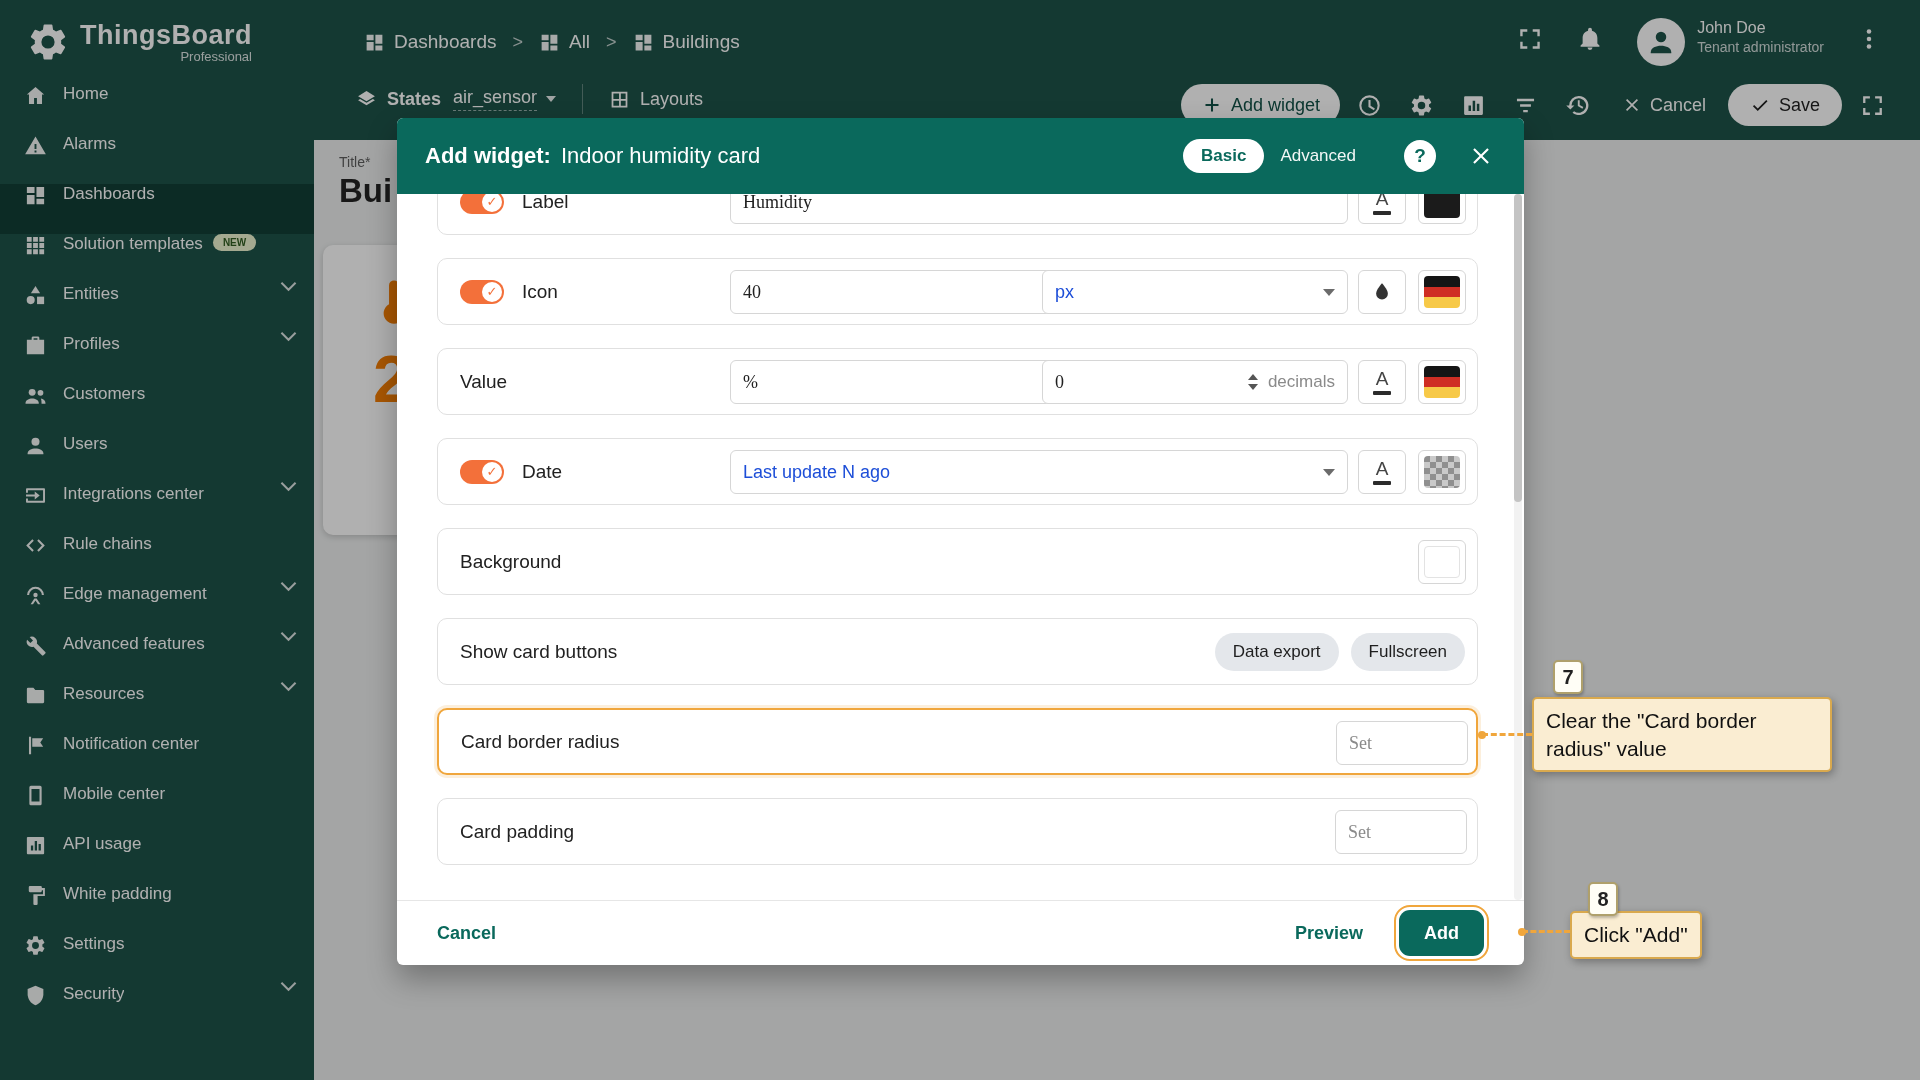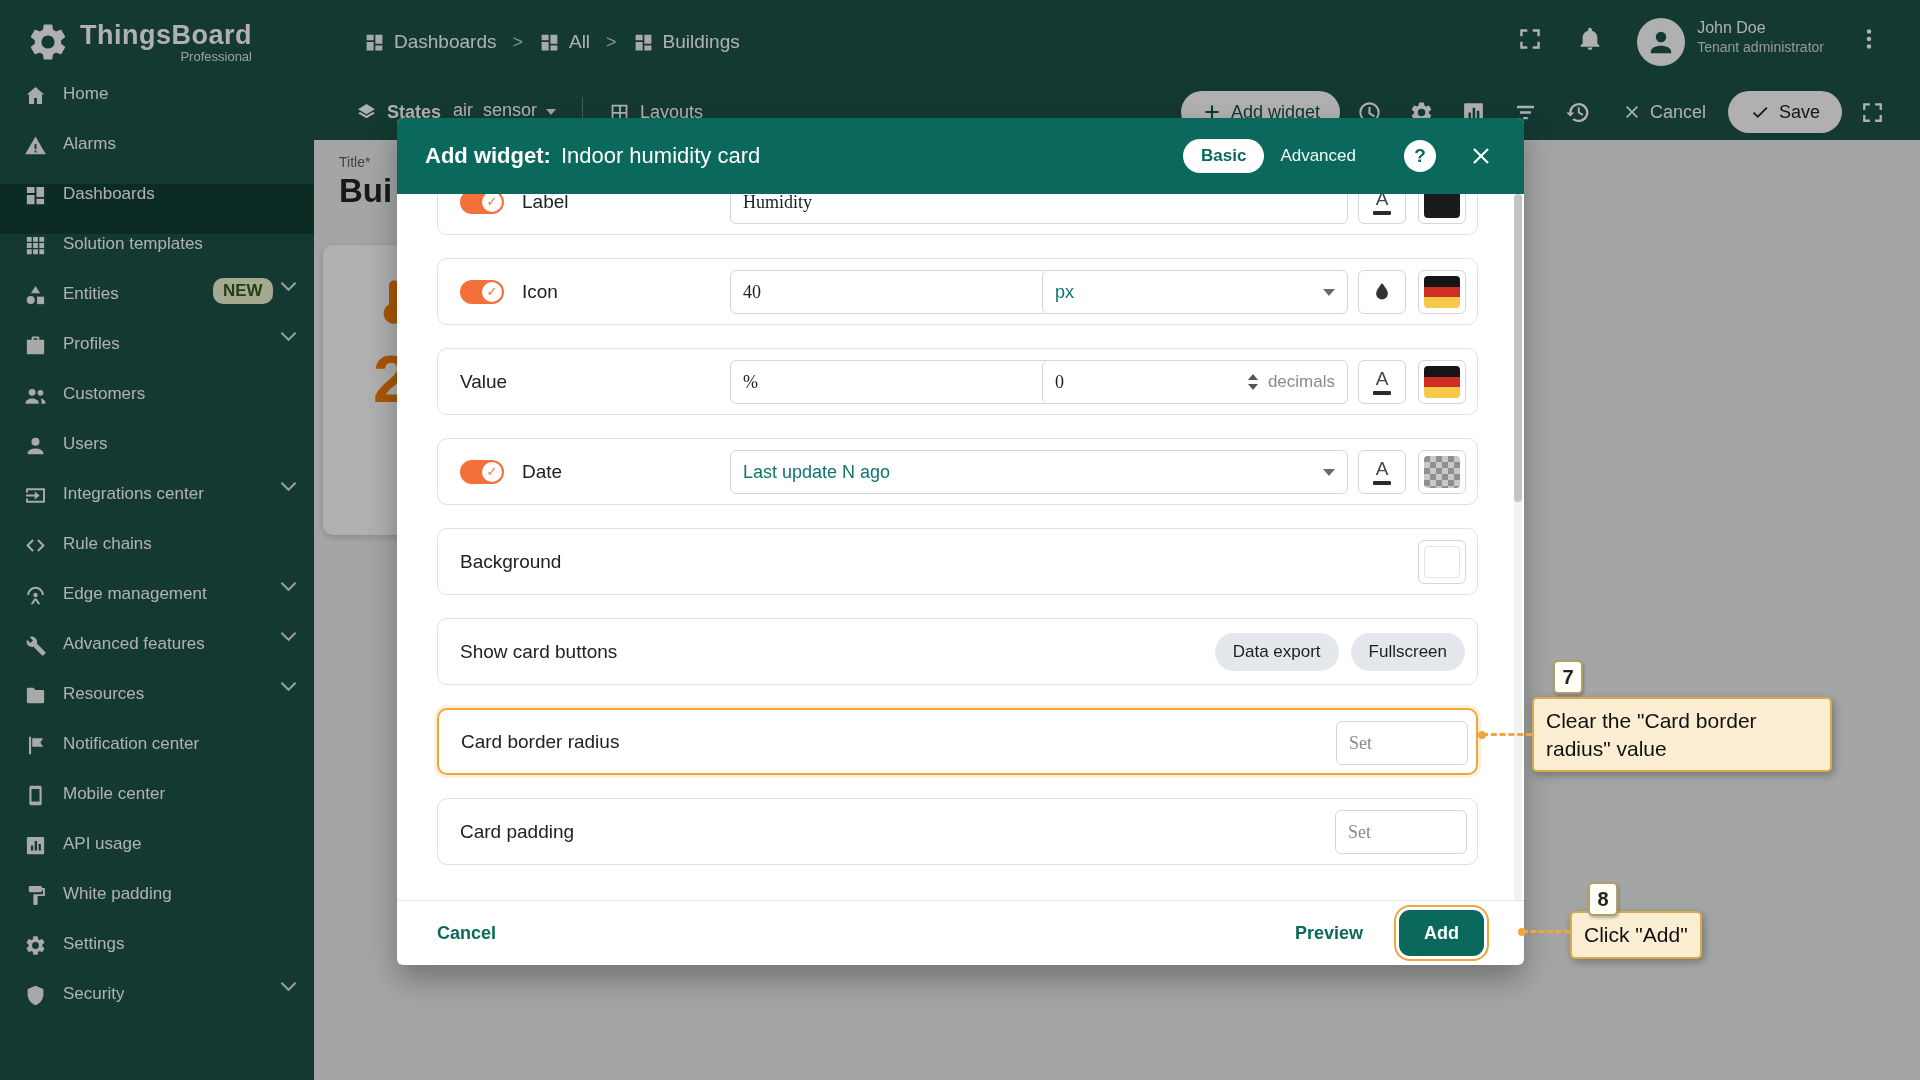--- a/index.html
+++ b/index.html
@@ -19,42 +19,42 @@
   .logo-gear{width:44px; height:44px; color:#fff;}
   .logo-gear svg{width:100%; height:100%;}
   .logo-text{margin-left:10px;}
   .brand{font-size:27px; font-weight:bold; letter-spacing:.5px;}
   .brand-sub{font-size:13px; text-align:right; opacity:.85; margin-top:-2px;}
   .nav-item{height:50px; display:flex; align-items:flex-start; padding:0 20px 0 24px; font-size:17px; cursor:pointer; white-space:nowrap;}
   .nav-item.active{background:#0E3B33;}
   .nav-item .ico{width:23px; height:23px; margin-right:16px; opacity:.95; flex-shrink:0;}
   .nav-item .ico svg{width:100%; height:100%;}
   .nav-label{overflow:hidden; text-overflow:ellipsis;}
-  .badge{background:#EDF5D0; color:#2E5B1E; font-size:17px; font-weight:bold; padding:3px 10px; border-radius:10px; margin-left:10px;margin-top:44px;}
+  .badge{background:#EDF5D0; color:#2E5B1E; font-size:10px; font-weight:bold; padding:3px 10px; border-radius:10px; margin-left:10px;}
   .chev{margin-left:auto; width:11px; height:11px; border-right:2px solid rgba(255,255,255,.85); border-bottom:2px solid rgba(255,255,255,.85); transform:rotate(45deg); margin-top:-6px; flex-shrink:0;}
 
   
   .main{flex:1; display:flex; flex-direction:column; background:#EDEFEF;}
   .topbar{height:84px; background:var(--c-side); color:#fff; display:flex; align-items:center; padding:0 30px 0 50px; flex-shrink:0;}
   .breadcrumbs{display:flex; align-items:center; font-size:19px;}
   .crumb{display:flex; align-items:center; gap:9px; cursor:pointer;}
   .crumb .ico{width:21px; height:21px; opacity:.95;}
   .crumb .ico svg{width:100%; height:100%;}
   .crumb-sep{margin:0 16px; opacity:.75; font-size:18px;}
   .topbar-right{margin-left:auto; display:flex; }
   .icon-btn{width:42px; height:42px; display:flex; align-items:center; justify-content:center; cursor:pointer; color:#fff;}
   .icon-btn svg{width:26px; height:26px;}
   .avatar{width:48px; height:48px; border-radius:50%; background:#fff; color:var(--c-side); display:flex; align-items:center; justify-content:center; margin-left:26px; cursor:pointer;}
   .avatar svg{width:30px; height:30px;}
   .user-block{margin-left:12px; line-height:1.2;}
   .user-name{font-size:16px;}
   .user-role{font-size:14px; opacity:.8; margin-top:2px;}
   .kebab{margin-left:24px;}
 
-  .toolbar{height:56px; background:var(--c-side); color:#fff; display:flex; align-items:center; padding:0 26px 0 42px; flex-shrink:0;}
+  .toolbar{height:56px; background:var(--c-side); color:#fff; display:flex; align-items:flex-start; padding:0 26px 0 42px; flex-shrink:0;}
   .tb-left{display:flex; align-items:center; font-size:18px;}
   .tb-left .ico{width:21px; height:21px; margin-right:10px;}
   .tb-left .ico svg{width:100%; height:100%;}
   .states-label{font-weight:bold;}
   .states-value{margin-left:12px; border-bottom:1px dashed rgba(255,255,255,.55); padding-bottom:2px;}
   .caret-w{width:0; height:0; border-left:5px solid transparent; border-right:5px solid transparent; border-top:6px solid rgba(255,255,255,.9); margin-left:9px;}
   .tb-divider{width:1px; height:30px; background:rgba(255,255,255,.3); margin:0 26px;}
   .tb-right{margin-left:auto; display:flex; align-items:center; gap:8px;}
   .add-widget-btn{height:42px; background:#fff; color:#0E4F44; border:none; border-radius:21px; display:flex; align-items:center; gap:8px; padding:0 20px; font-size:18px; font-family:inherit; cursor:pointer;}
   .add-widget-btn svg{width:22px; height:22px;}
@@ -97,21 +97,21 @@
   .toggle::after{content:"\2713"; position:absolute; top:2px; right:2px; width:20px; height:20px; background:#fff; border-radius:50%; color:var(--c-orange); font-size:13px; font-weight:bold; text-align:center; line-height:20px;}
 
   .f-field{position:absolute; top:11px; height:44px; border:1px solid #D6D6D6; border-radius:6px; display:flex; align-items:center; padding:0 12px; background:#fff;}
   .f-field input{border:none; outline:none; font-size:18px; color:#212121; font-family:Liberation Serif, serif; width:100%; background:transparent;}
   .f-field input::placeholder{color:#8a8a8a;}
   .pos-a{left:292px; width:347px;}
   .pos-b{left:604px; width:306px;}
   .pos-wide{left:292px; width:618px;}
   .pos-set{left:897px; width:132px;}
   .select{justify-content:space-between; cursor:pointer;}
-  .select .sel-text{font-size:18px; color:#0f766e;}
+  .select .sel-text{font-size:18px; color:#1d4ed8;}
   .caret-g{width:0; height:0; border-left:6px solid transparent; border-right:6px solid transparent; border-top:7px solid #6b6b6b; flex-shrink:0;}
   .stepper{display:flex; flex-direction:column; gap:4px; margin-left:8px; flex-shrink:0; cursor:pointer;}
   .step-up{width:0; height:0; border-left:5px solid transparent; border-right:5px solid transparent; border-bottom:6px solid #555;}
   .step-down{width:0; height:0; border-left:5px solid transparent; border-right:5px solid transparent; border-top:6px solid #555;}
   .suffix{color:#8a8a8a; font-size:17px; margin-left:10px; white-space:nowrap;}
 
   .fmt-btn{position:absolute; left:920px; top:11px; width:48px; height:44px; border:1px solid #D6D6D6; border-radius:6px; background:#fff; display:flex; flex-direction:column; align-items:center; justify-content:center; cursor:pointer;}
   .fmt-A{font-size:19px; color:#444; line-height:1;}
   .fmt-bar{width:18px; height:4px; background:#2b2b2b; border-radius:1px; margin-top:3px;}
   .drop-ico{width:22px; height:22px; color:#333;}

